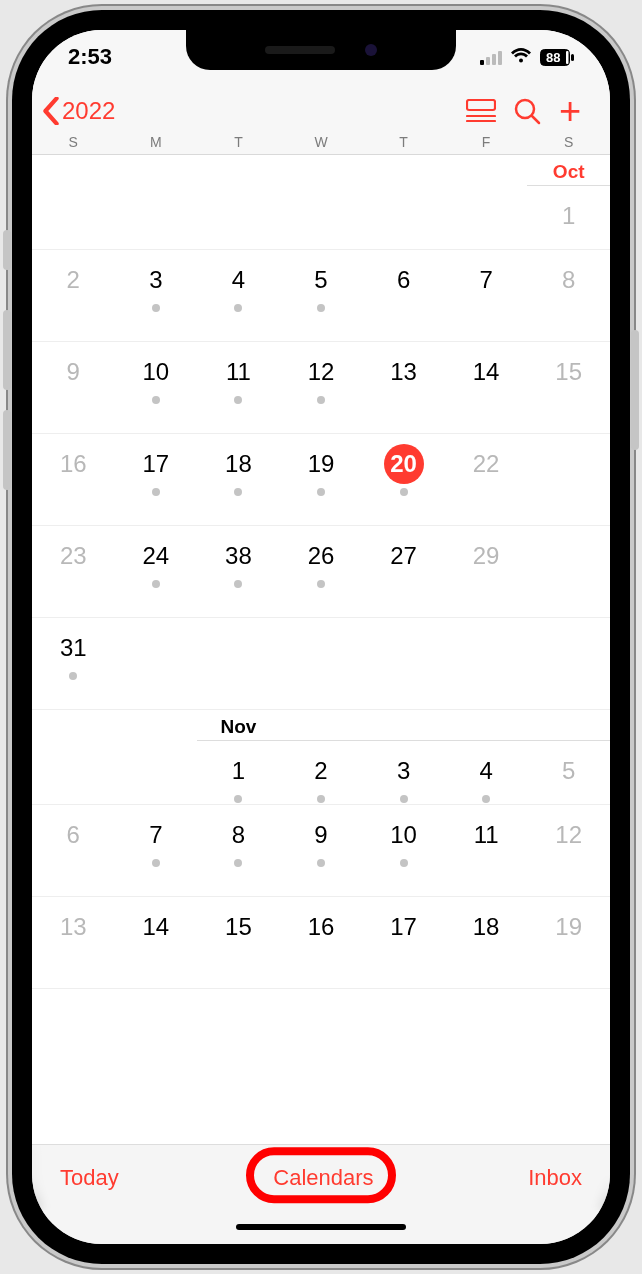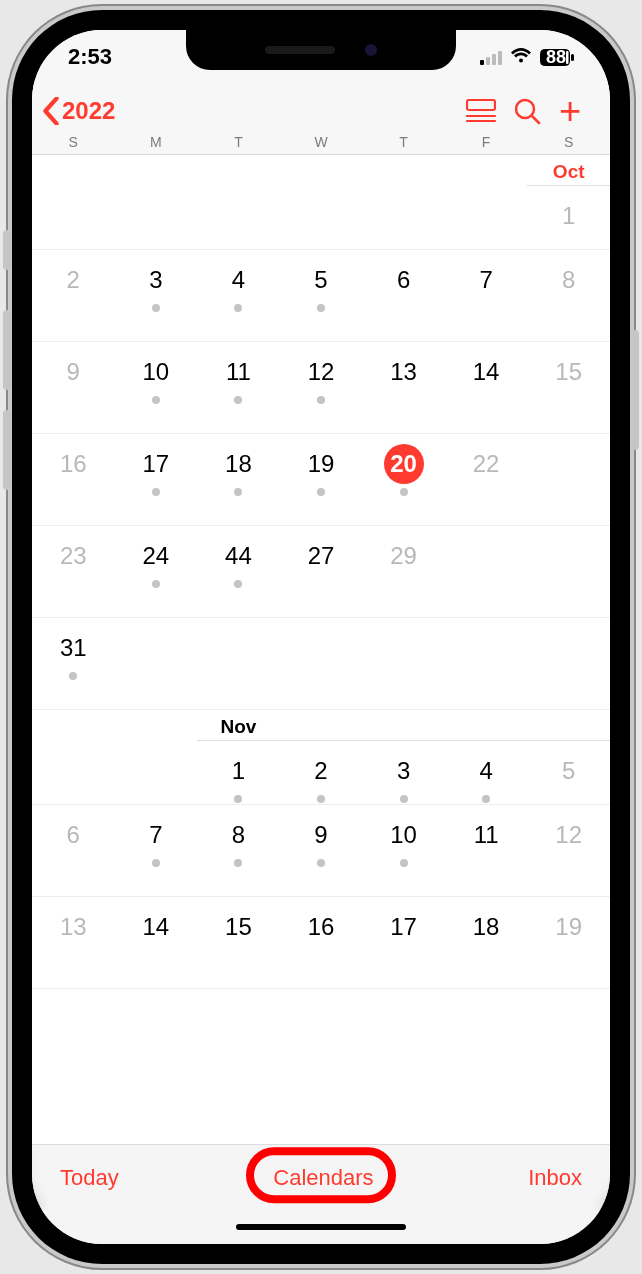--- a/index.html
+++ b/index.html
@@ -70,21 +70,20 @@
     padding: 4px 14px 0 10px;
     height: 50px;
   }
   .back {
     color: #ff3b30;
     font-size: 24px;
     display: flex;
     align-items: flex-start;
     gap: 2px;
     cursor: pointer;
-    font-weight: bold;
   }
   .back svg { width: 18px; height: 28px; }
   .nav-spacer { flex: 1; }
   .nav-icon { width: 46px; display:flex; justify-content:center; cursor:pointer;}
   .plus { color:#ff3b30; font-size:38px; font-weight:300; line-height:1; padding-right:6px;}
   .weekday-row {
     display: grid;
     grid-template-columns: repeat(7, 1fr);
     background: #f7f7f7;
     border-bottom: 1px solid #d9d9d9;
@@ -210,21 +209,21 @@
           <svg width="22" height="16" viewBox="0 0 22 16">
               <path d="M11 14.5a2 2 0 100-4 2 2 0 000 4zM4 7.5c4-4 10-4 14 0l-2 2c-3-3-7-3-10 0l-2-2zM1 4.5c6-6 14-6 20 0l-2 2c-5-5-11-5-16 0l-2-2z" fill="#000"></path>
             </svg>
         </span>
         <span style="display:flex;align-items:center;">
           <svg width="34" height="17" viewBox="0 0 34 17">
             <rect x="0.5" y="0.5" width="29" height="16" rx="4" fill="#000" stroke="#000"></rect>
             <rect x="31" y="5" width="3" height="7" rx="1.5" fill="#000"></rect>
             <rect x="26" y="2" width="2.5" height="13" rx="1" fill="#fff"></rect>
           </svg>
-          <span style="position:absolute;color:#fff;font-size:18px;font-weight:600;margin-left:6px;">88</span>
+          <span style="position:absolute;color:#fff;font-size:13px;font-weight:600;margin-left:6px;">88</span>
         </span>
       </div>
     </div>
 
     <div class="nav-bar">
       <div class="back">
         <svg viewBox="0 0 12 20">
             <path d="M10 1L2 10l8 9" stroke="#ff3b30" stroke-width="3" fill="none" stroke-linecap="round" stroke-linejoin="round"></path>
           </svg>
         <span>2022</span>
@@ -396,21 +395,25 @@
         <div class="week-row">
           <div class="day weekend">
             <div class="day-num">23</div>
             <div class="dot hidden"></div>
           </div>
           <div class="day">
             <div class="day-num">24</div>
             <div class="dot"></div>
           </div>
           <div class="day">
-            <div class="day-num">44</div>
+            <div class="day-num">38</div>
+            <div class="dot"></div>
+          </div>
+          <div class="day">
+            <div class="day-num">26</div>
             <div class="dot"></div>
           </div>
           <div class="day">
             <div class="day-num">27</div>
             <div class="dot hidden"></div>
           </div>
           <div class="day weekend">
             <div class="day-num">29</div>
             <div class="dot hidden"></div>
           </div>

